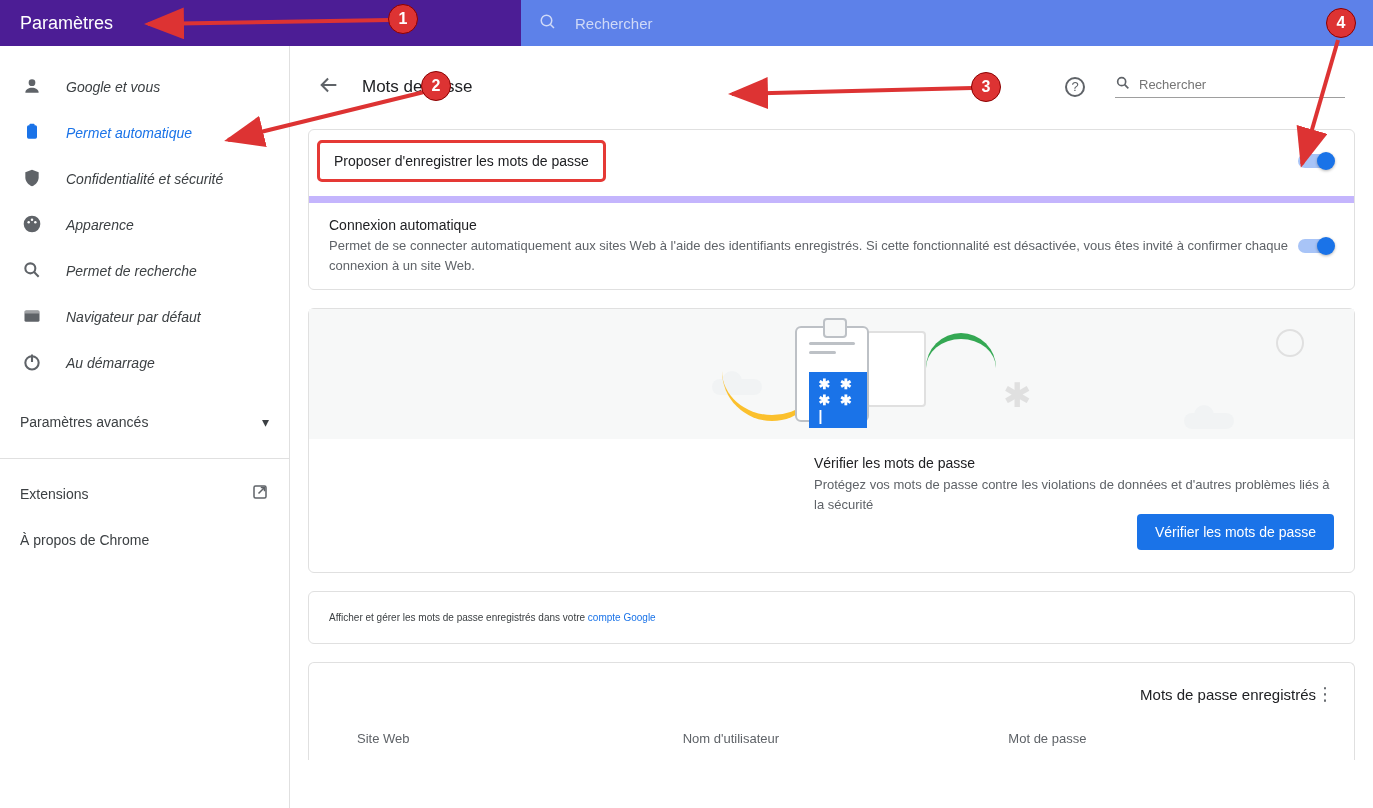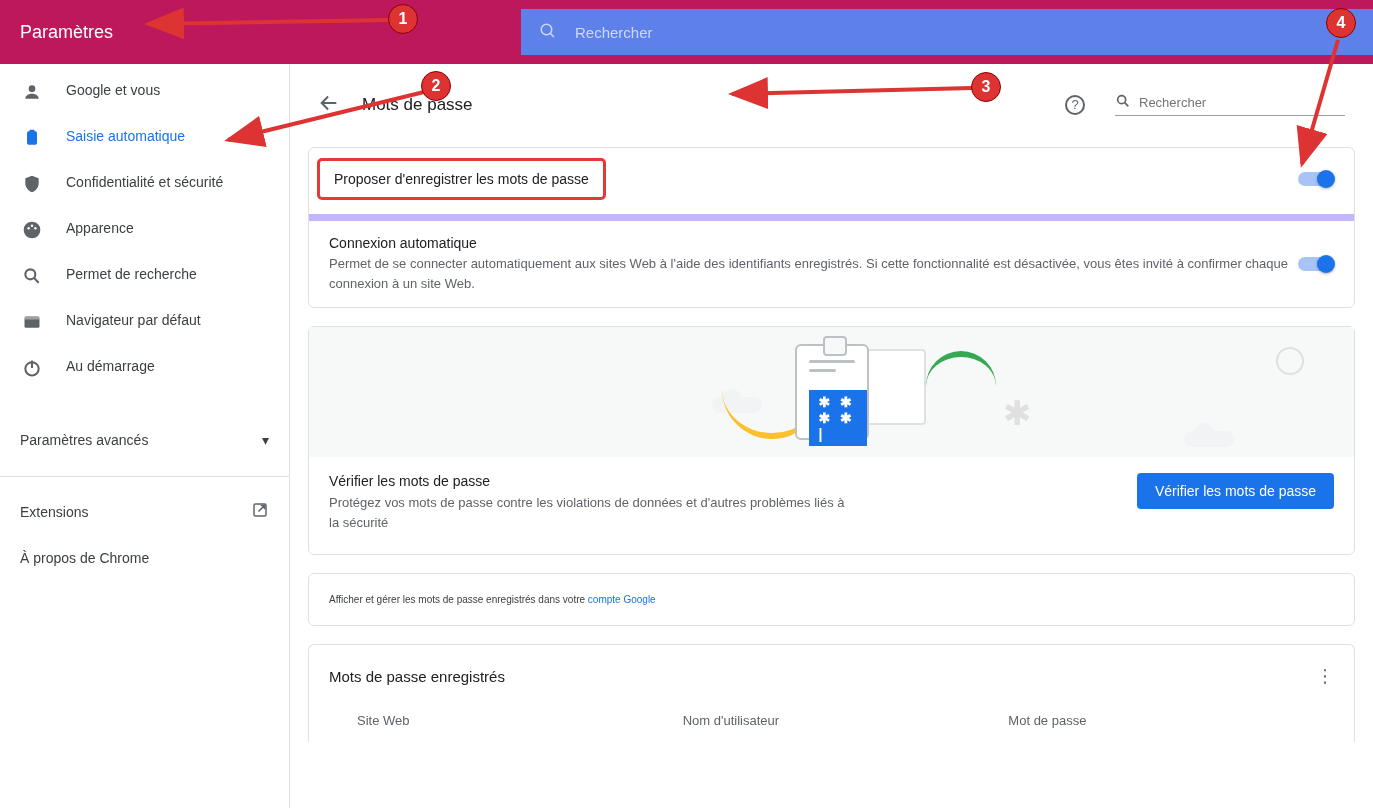--- a/index.html
+++ b/index.html
@@ -7,22 +7,22 @@
     font-family: Arial, Roboto, "Segoe UI", sans-serif;
     font-size: 14px;
     color: #202124;
     background: #fff;
     width: 1373px;
     height: 808px;
     overflow: hidden;
     position: relative;
   }
   .header {
-    background: #be185d;
-    height: 64px;
+    background: #4c1d95;
+    height: 46px;
     display: flex;
     align-items: center;
     color: #fff;
   }
   .header-title {
     width: 521px;
     padding-left: 20px;
     font-size: 18px;
     font-weight: 500;
   }
@@ -47,26 +47,27 @@
   .layout { display: flex; height: calc(100% - 46px); }
   .sidebar {
     width: 290px;
     border-right: 1px solid #e0e0e0;
     padding-top: 18px;
     display: flex;
     flex-direction: column;
   }
   .nav-item {
     display: flex;
-    align-items: flex-start;
+    align-items: center;
     height: 46px;
     padding: 0 20px;
     cursor: pointer;
     font-size: 14px;
     color: #3c4043;
+    font-style: italic;
   }
   .nav-item .icon { width: 24px; text-align: center; margin-right: 22px; color: #5f6368; }
   .nav-item.active { color: #1a73e8; font-weight: 500; }
   .nav-item.active .icon { color: #1a73e8; }
   .advanced {
     display: flex;
     align-items: center;
     justify-content: space-between;
     padding: 18px 20px;
     font-size: 14px;
@@ -138,33 +139,33 @@
   .illus {
     height: 130px;
     background: #f7f8f8;
     display: flex;
     align-items: center;
     justify-content: center;
     position: relative;
     overflow: hidden;
   }
   .check-row {
-    display: flex; align-items: flex-start; padding: 16px 20px 22px 20px;
+    display: flex; align-items: flex-end; padding: 16px 20px 22px 20px; flex-direction: column;
   }
   .check-text { flex: 1; }
   .check-title { font-size: 14px; color: #202124; margin-bottom: 4px; }
   .check-desc { font-size: 13px; color: #5f6368; line-height: 1.5; max-width: 520px; }
   .btn-primary {
     background: #1a73e8; color: #fff; border: none; border-radius: 4px;
     padding: 10px 18px; font-size: 14px; cursor: pointer; font-weight: 500;
   }
   .manage-row { padding: 20px; font-size: 10px; color: #3c4043; }
   .manage-row a { color: #1a73e8; text-decoration: none; }
   .saved-header {
-    display: flex; align-items: center; justify-content: space-between;
+    display: flex; align-items: center; justify-content: flex-end;
     padding: 20px 20px 18px 20px;
   }
   .saved-title { font-size: 15px; font-weight: 500; }
   .more-icon { cursor: pointer; color: #5f6368; font-size: 18px; }
   .table-head {
     display: flex; padding: 8px 20px 14px 48px; font-size: 13px; color: #5f6368;
   }
   .th { flex: 1; }
   
   .marker {
@@ -213,21 +214,21 @@
             <circle cx="12" cy="8" r="4"></circle>
             <path d="M4 20c0-4 4-6 8-6s8 2 8 6"></path>
           </svg></span>
       <span>Google et vous</span>
     </div>
     <div class="nav-item active">
       <span class="icon"><svg width="20" height="20" viewBox="0 0 24 24" fill="#1a73e8">
             <rect x="6" y="4" width="12" height="16" rx="2"></rect>
             <rect x="9" y="2" width="6" height="4" rx="1" fill="#1a73e8"></rect>
           </svg></span>
-      <span>Saisie automatique</span>
+      <span>Permet automatique</span>
     </div>
     <div class="nav-item">
       <span class="icon"><svg width="20" height="20" viewBox="0 0 24 24" fill="#5f6368">
             <path d="M12 2l8 3v6c0 5-3.5 9-8 11-4.5-2-8-6-8-11V5l8-3z"></path>
           </svg></span>
       <span>Confidentialité et sécurité</span>
     </div>
     <div class="nav-item">
       <span class="icon"><svg width="20" height="20" viewBox="0 0 24 24" fill="#5f6368">
             <circle cx="12" cy="12" r="10"></circle>

